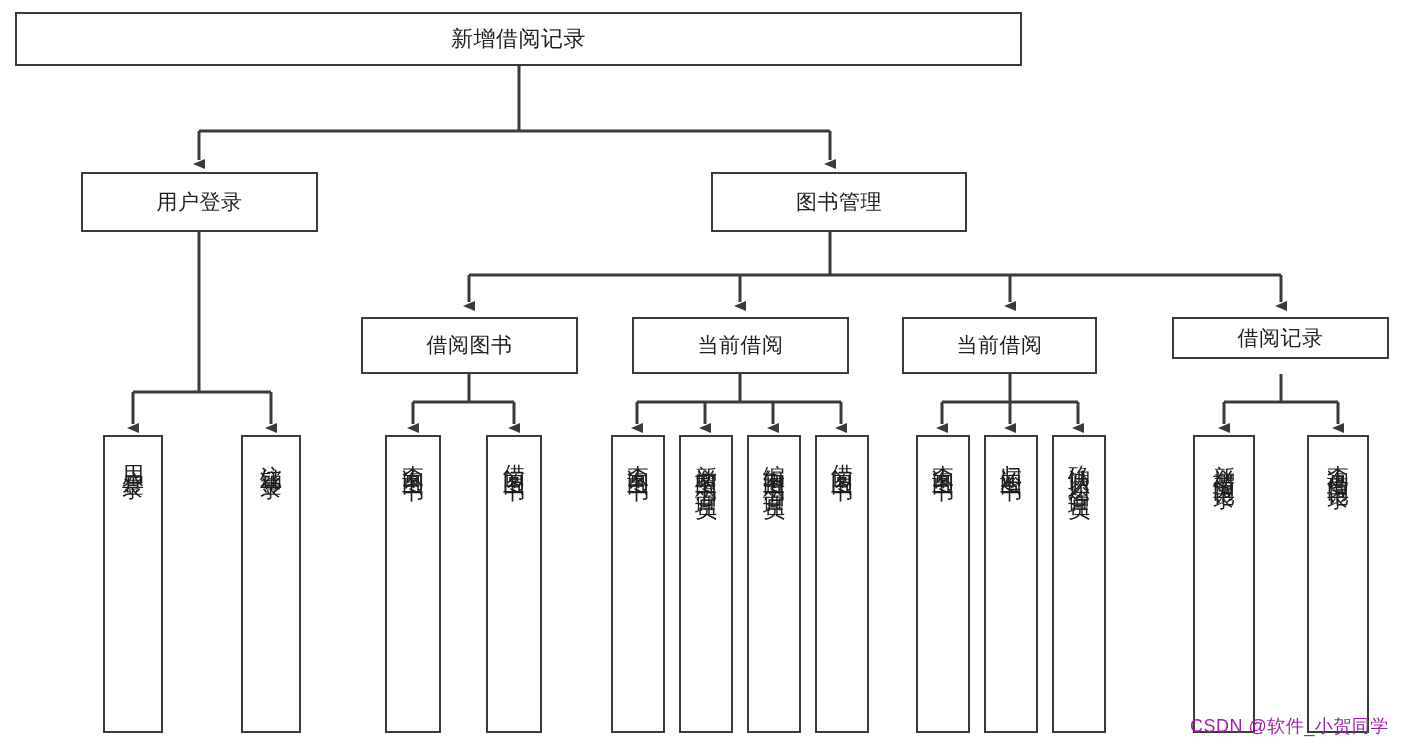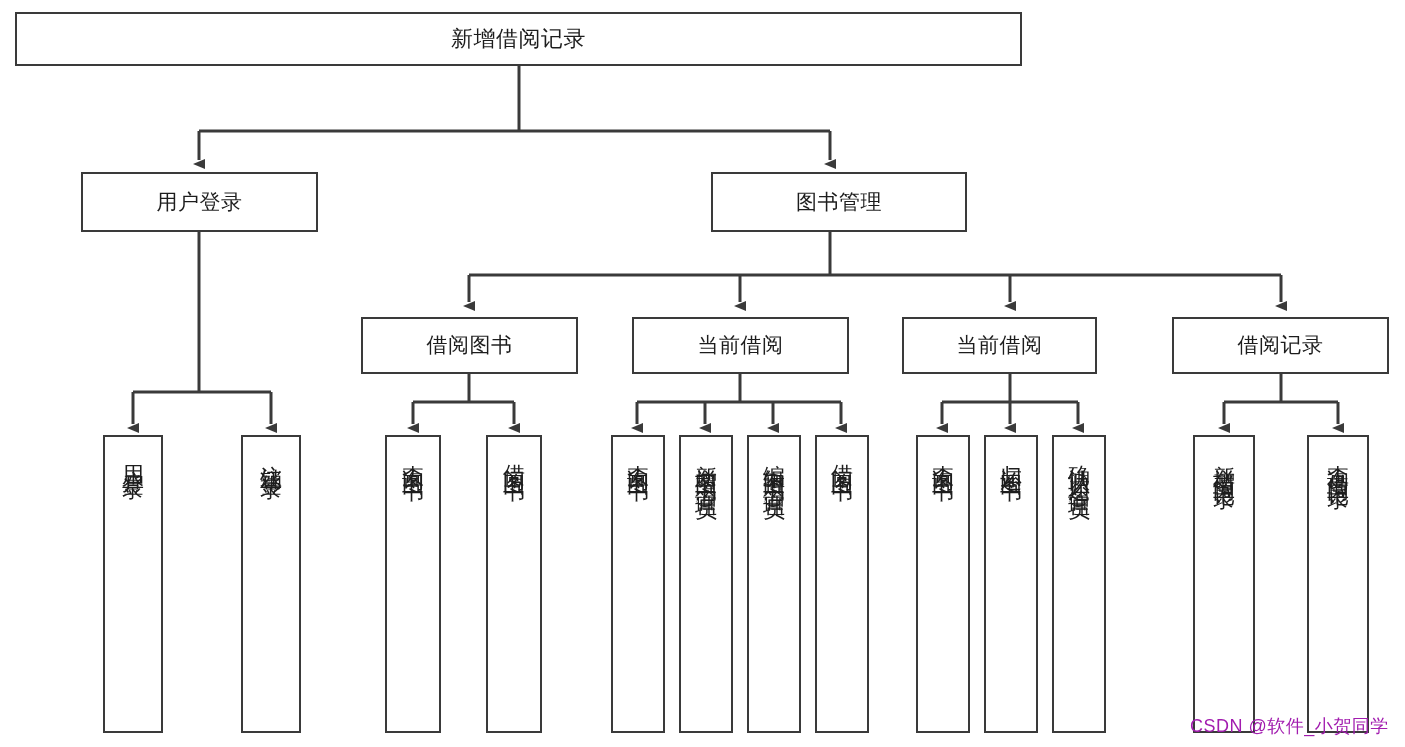--- a/index.html
+++ b/index.html
@@ -142,21 +142,21 @@
 
   <div class="node h" style="left:361px; top:317px; width:217px; height:57px;">
     <span class="node-label">借阅图书</span>
   </div>
   <div class="node h" style="left:632px; top:317px; width:217px; height:57px;">
     <span class="node-label">当前借阅</span>
   </div>
   <div class="node h" style="left:902px; top:317px; width:195px; height:57px;">
     <span class="node-label">当前借阅</span>
   </div>
-  <div class="node h" style="left:1172px; top:317px; width:217px; height:57px;">
+  <div class="node h" style="left:1172px; top:317px; width:217px; height:42px;">
     <span class="node-label">借阅记录</span>
   </div>
 
   <div class="node v" style="left:103px; top:435px; width:60px; height:298px;">
     <span class="node-label">用户登录</span>
   </div>
   <div class="node v" style="left:241px; top:435px; width:60px; height:298px;">
     <span class="node-label">注销登录</span>
   </div>
 

